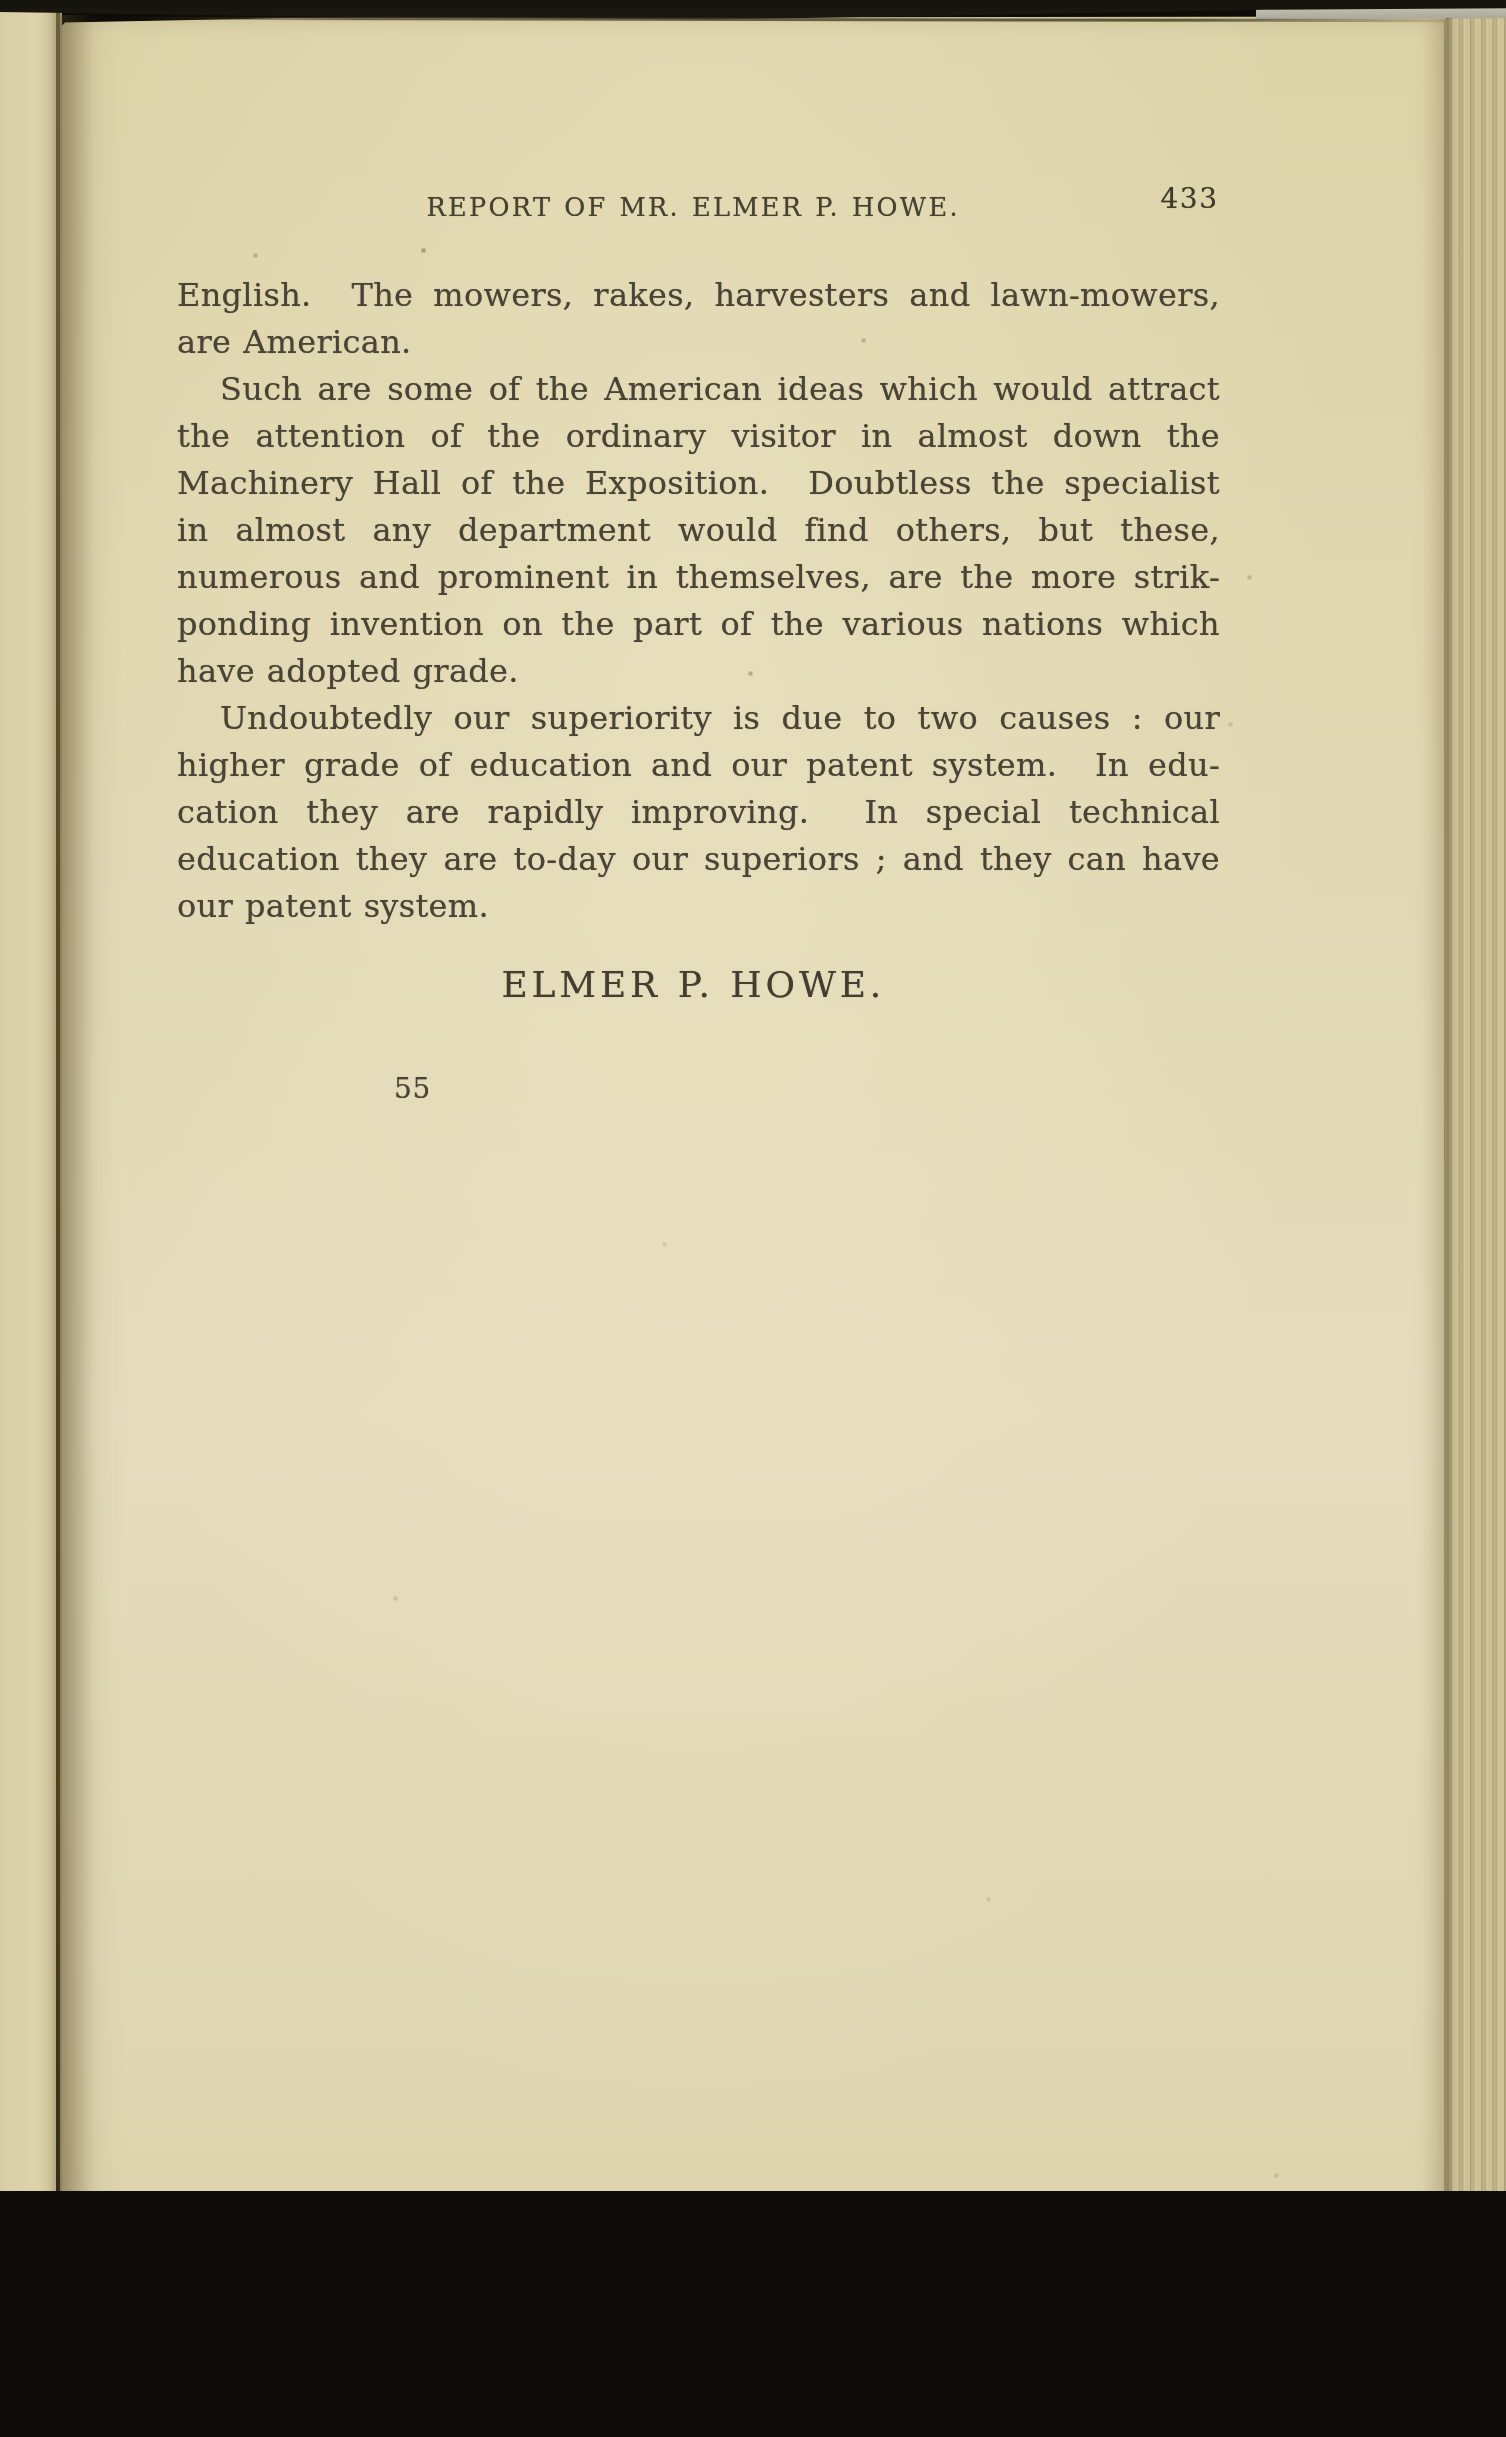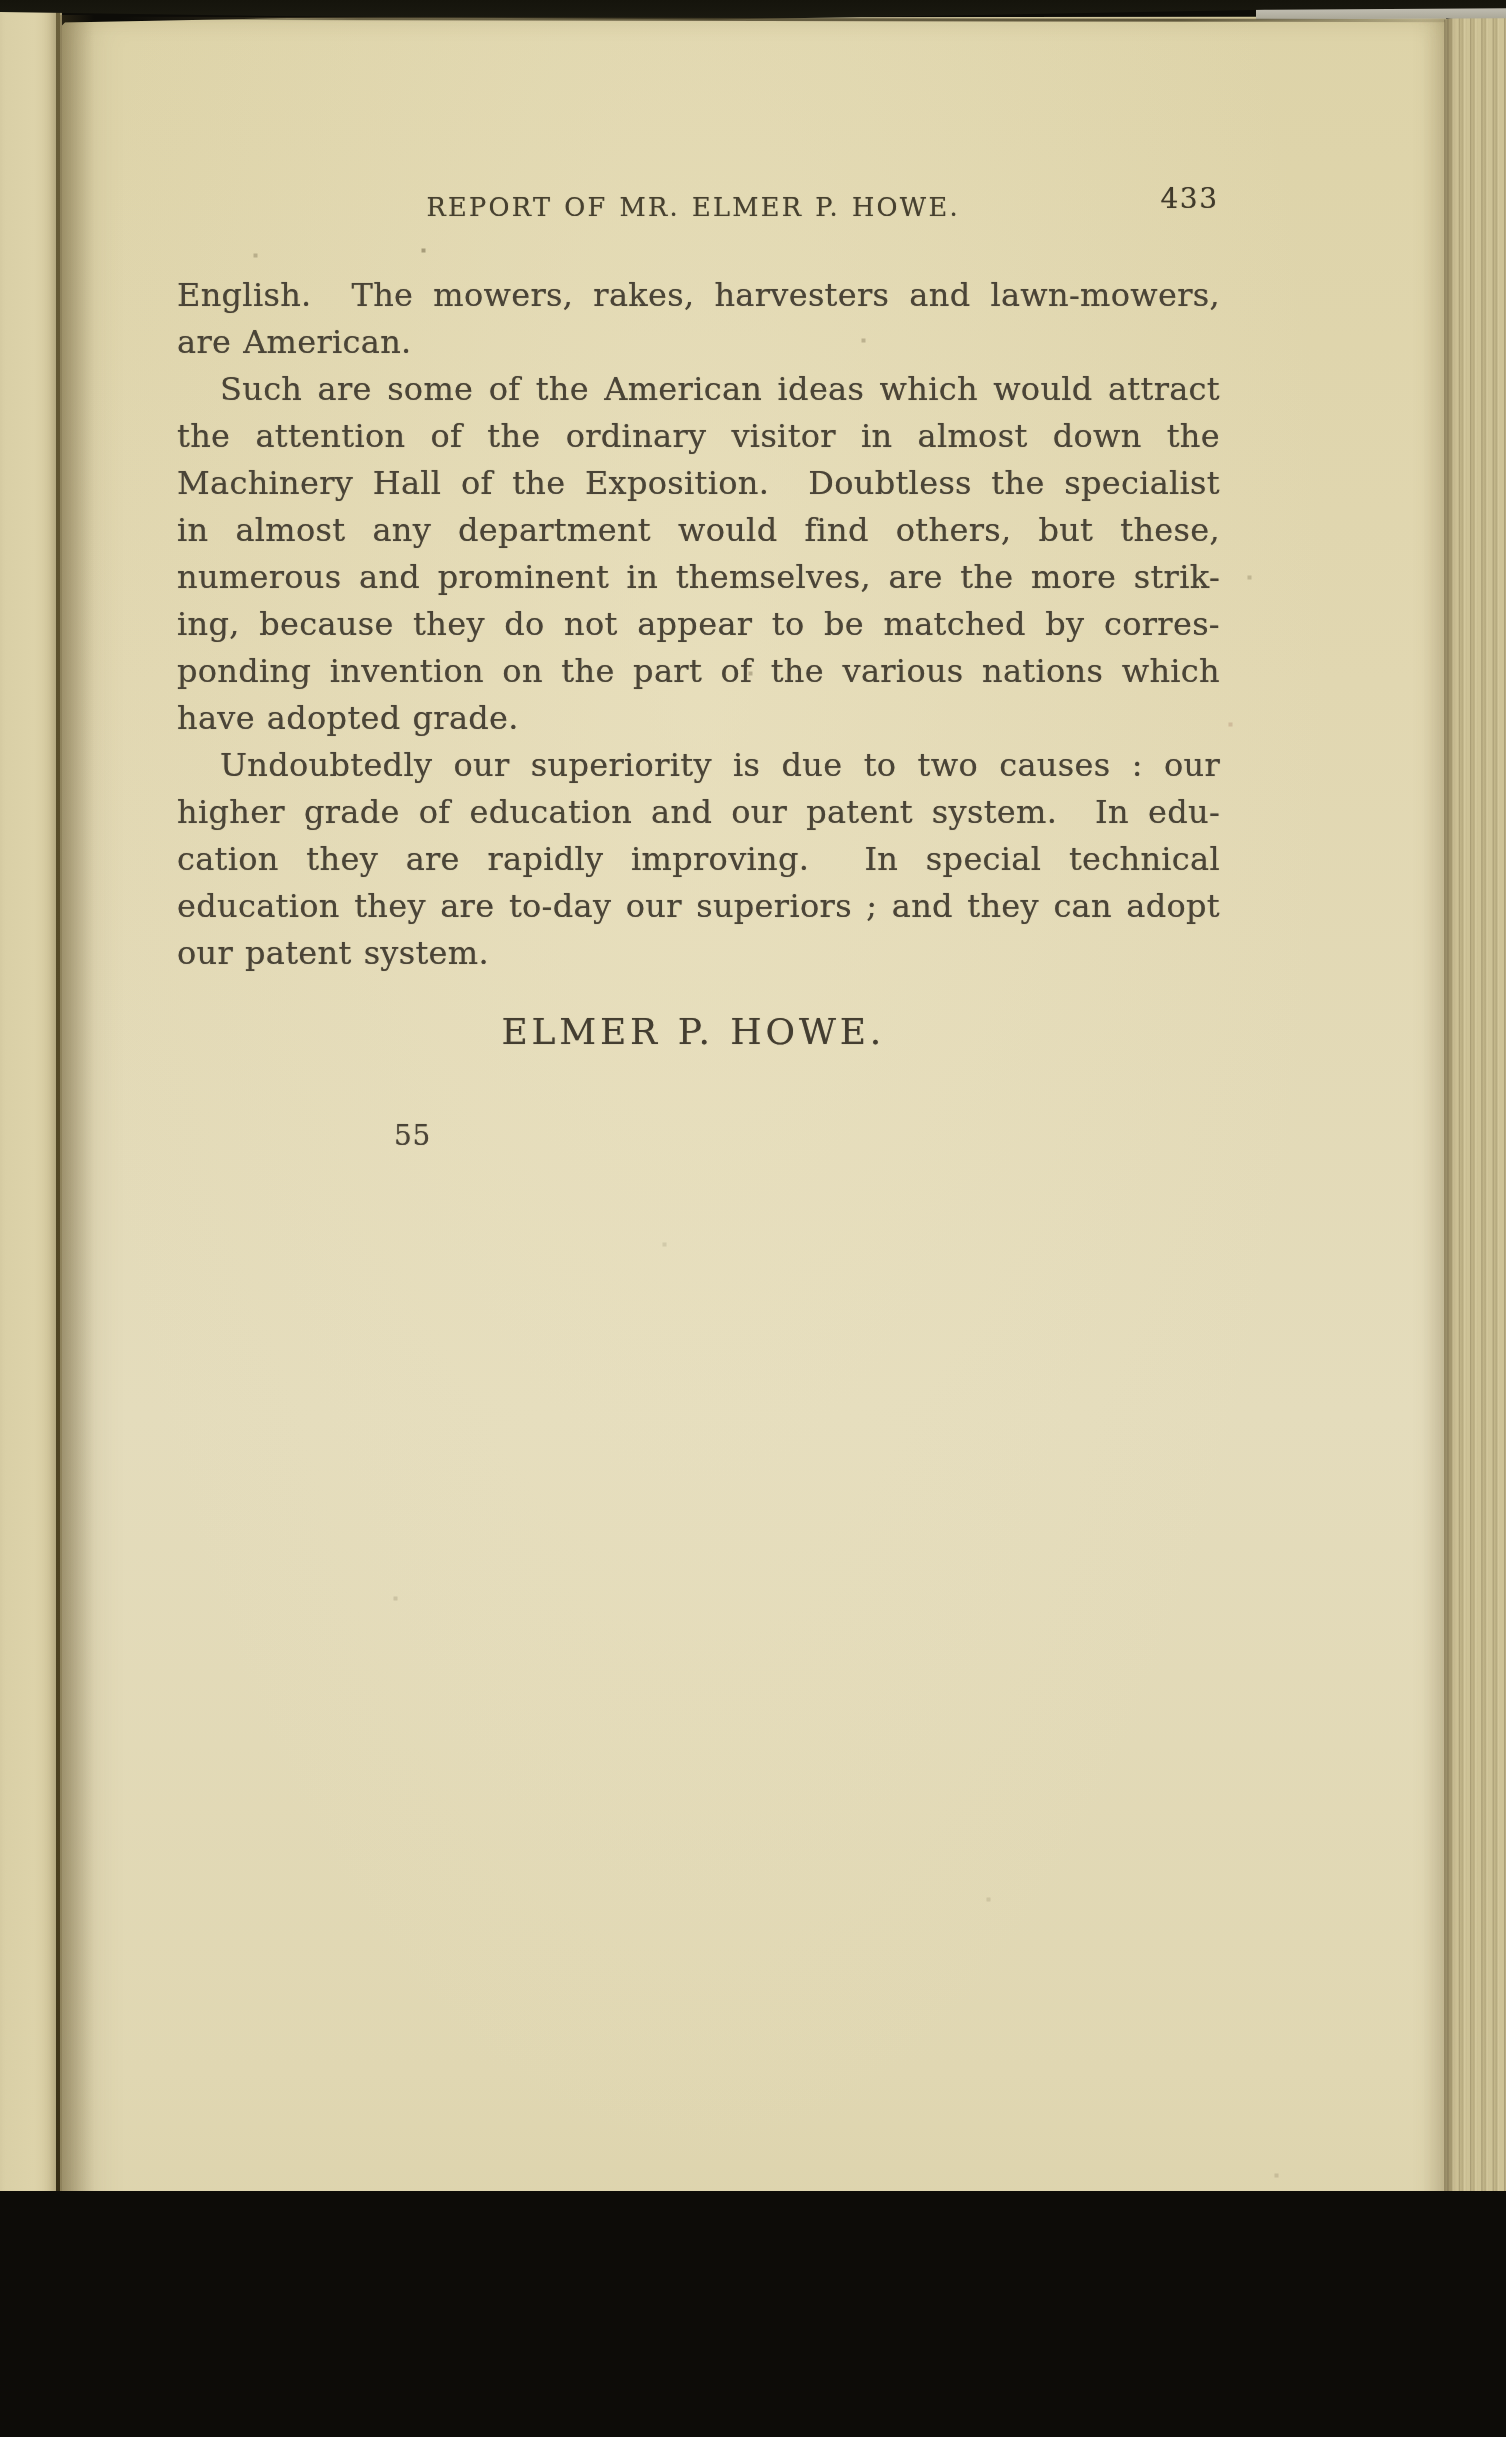--- a/index.html
+++ b/index.html
@@ -193,28 +193,27 @@
 
       <div class="body-text">
         <div class="jline">English.&nbsp; The mowers, rakes, harvesters and lawn-mowers,</div>
         <div class="jline last">are American.</div>
 
         <div class="jline indent">Such are some of the American ideas which would attract</div>
         <div class="jline">the attention of the ordinary visitor in almost down the</div>
         <div class="jline">Machinery Hall of the Exposition.&nbsp; Doubtless the specialist</div>
         <div class="jline">in almost any department would find others, but these,</div>
         <div class="jline">numerous and prominent in themselves, are the more strik-</div>
-        <div class="jline">ing, because they do not appear to be matched by corres-</div>
         <div class="jline">ponding invention on the part of the various nations which</div>
         <div class="jline last">have adopted grade.</div>
 
         <div class="jline indent">Undoubtedly our superiority is due to two causes : our</div>
         <div class="jline">higher grade of education and our patent system.&nbsp; In edu-</div>
         <div class="jline">cation they are rapidly improving.&nbsp; In special technical</div>
-        <div class="jline">education they are to-day our superiors ; and they can adopt</div>
+        <div class="jline">education they are to-day our superiors ; and they can have</div>
         <div class="jline last">our patent system.</div>
       </div>
 
       <div class="signature">ELMER P. HOWE.</div>
 
       <div class="sheet-number">55</div>
 
     </div>
   </div>
 

